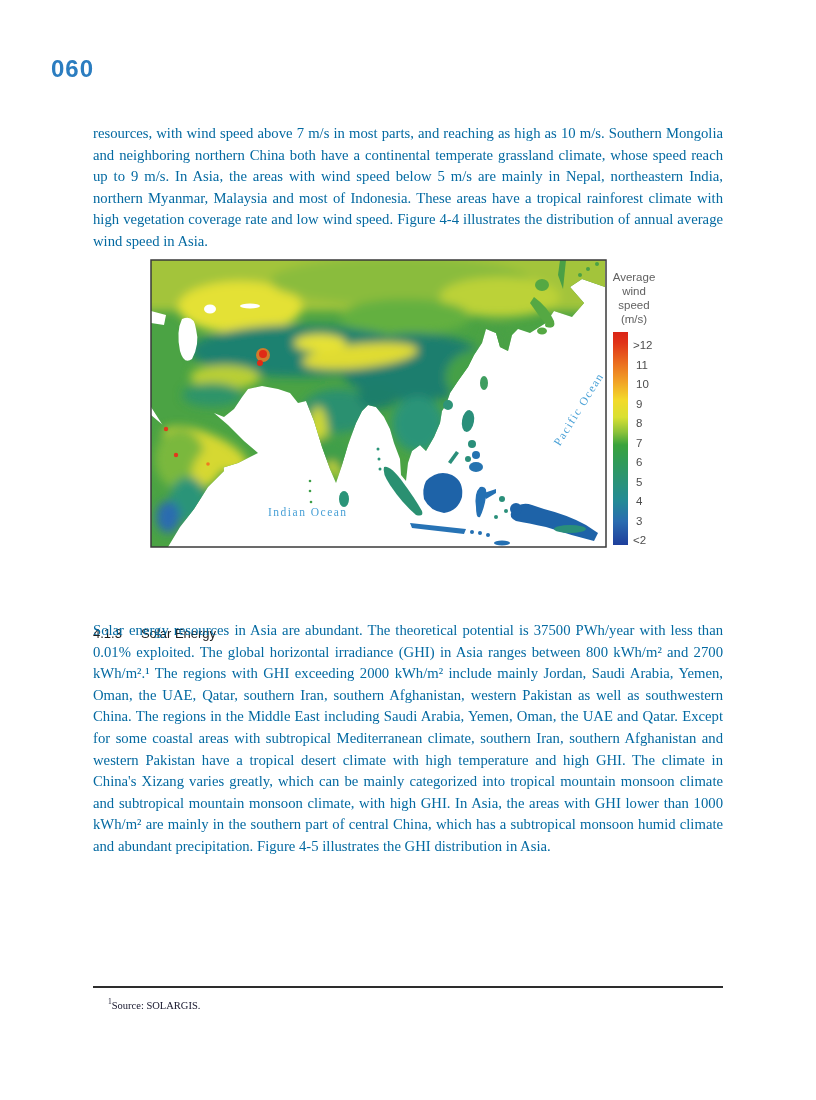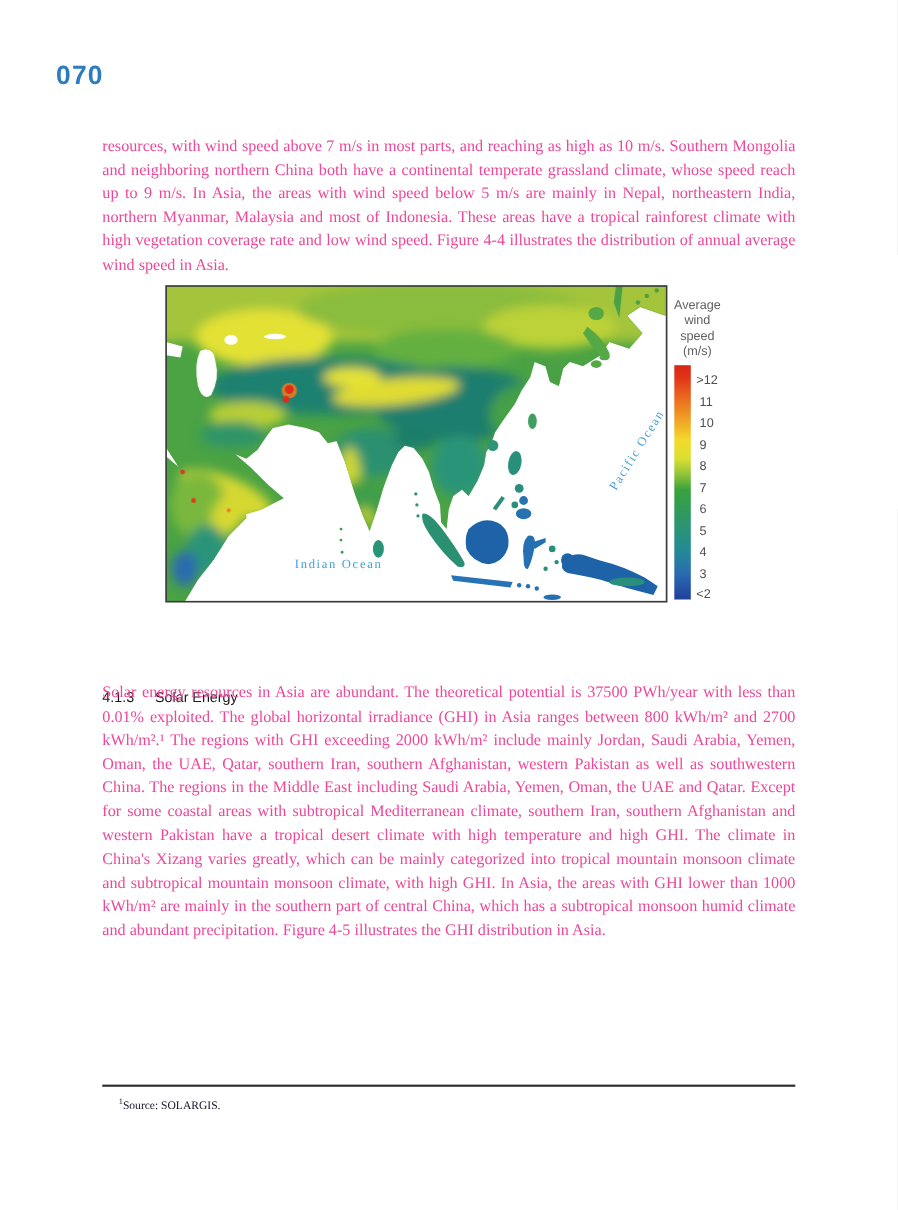--- a/index.html
+++ b/index.html
@@ -1,21 +1,21 @@
 <!DOCTYPE html>
 <html><head>
 <meta charset="utf-8">
 <style>
   html,body{margin:0;padding:0;background:#e8e8e8;}
   .page{position:relative;width:816px;height:1100px;background:#ffffff;margin:0 auto;overflow:hidden;
         font-family:"Liberation Serif",serif;color:#161616;}
   .page-number{position:absolute;top:55px;left:51px;
         font-family:"Liberation Sans",sans-serif;font-weight:bold;font-size:24px;color:#2b7dc0;letter-spacing:1px;}
   .body-text{position:absolute;left:93px;width:630px;margin:0;
-        font-size:14.7px;line-height:21.6px;text-align:justify;color:#ec4899;}
+        font-size:14.7px;line-height:21.6px;text-align:justify;color:#0369a1;}
   .intro-par{top:123px;}
   .solar-par{top:620px;}
   figure.map-figure{position:absolute;top:259px;left:150px;margin:0;width:508px;}
   figcaption.map-caption{margin-top:9px;text-align:center;
         font-family:"Liberation Sans",sans-serif;font-size:12px;color:#3c3c3c;}
   figcaption.map-caption .cap-label{margin-right:14px;}
   .section-heading{position:absolute;top:626px;left:93px;margin:0;
         font-family:"Liberation Sans",sans-serif;font-size:13px;font-weight:400;color:#1c1c1c;}
   .section-heading .sec-num{margin-right:19px;}
   .footnote-rule{position:absolute;top:986px;left:93px;width:630px;height:0;border-top:2px solid #2d2d2d;}
@@ -24,21 +24,21 @@
   svg text{user-select:none;}
   .leg-title{font-family:"Liberation Sans",sans-serif;font-size:11.5px;fill:#616161;}
   .leg-tick{font-family:"Liberation Sans",sans-serif;font-size:11.5px;fill:#4d4d4d;}
   .ocean-label{font-family:"Liberation Serif",serif;font-size:11.5px;fill:#48a0d6;letter-spacing:1.5px;}
 </style>
 </head>
 <body>
 
 <div class="page">
 
-  <div class="page-number">070</div>
+  <div class="page-number">060</div>
 
   <p class="body-text intro-par">resources, with wind speed above 7 m/s in most parts, and reaching as high as 10 m/s. Southern Mongolia and neighboring northern China both have a continental temperate grassland climate, whose speed reach up to 9 m/s. In Asia, the areas with wind speed below 5 m/s are mainly in Nepal, northeastern India, northern Myanmar, Malaysia and most of Indonesia. These areas have a tropical rainforest climate with high vegetation coverage rate and low wind speed. Figure 4-4 illustrates the distribution of annual average wind speed in Asia.</p>
 
   <figure class="map-figure">
     <svg width="508" height="289" viewBox="0 0 508 289">
       <defs>
         <filter id="soft" x="-25%" y="-25%" width="150%" height="150%">
           <feGaussianBlur stdDeviation="5"></feGaussianBlur>
         </filter>
         <linearGradient id="legendGrad" x1="0" y1="0" x2="0" y2="1">

